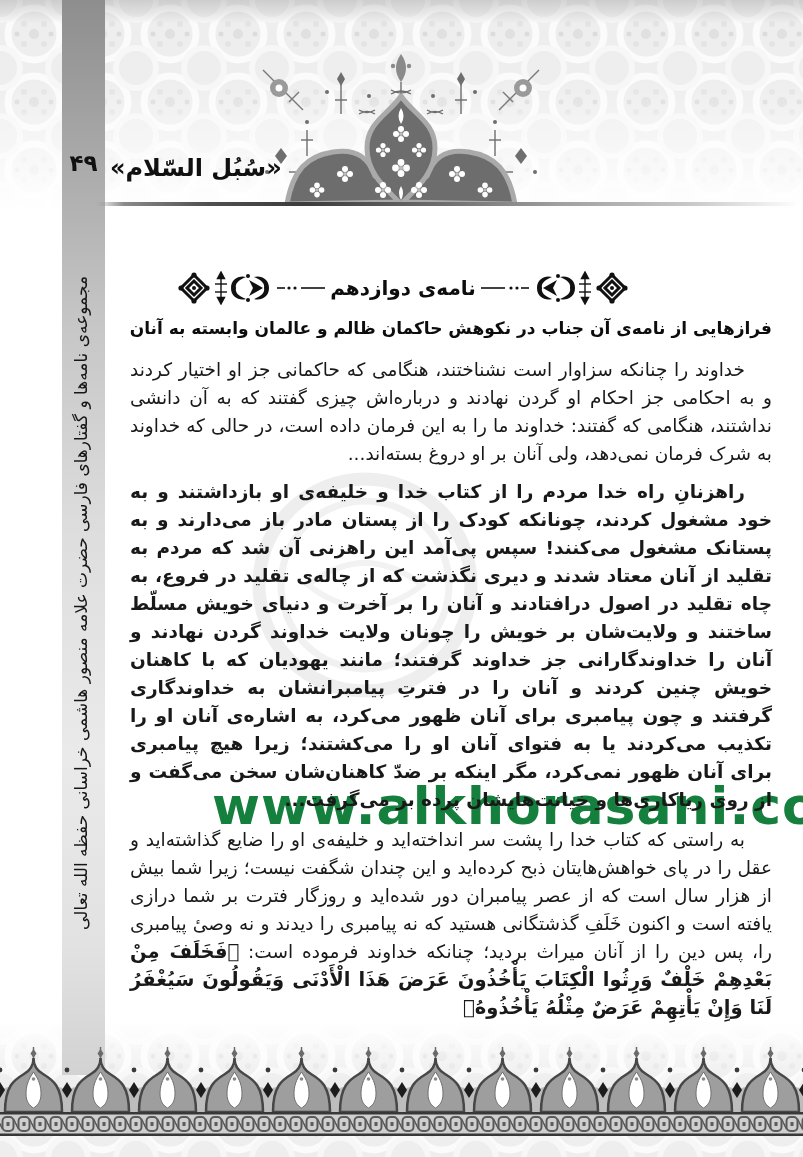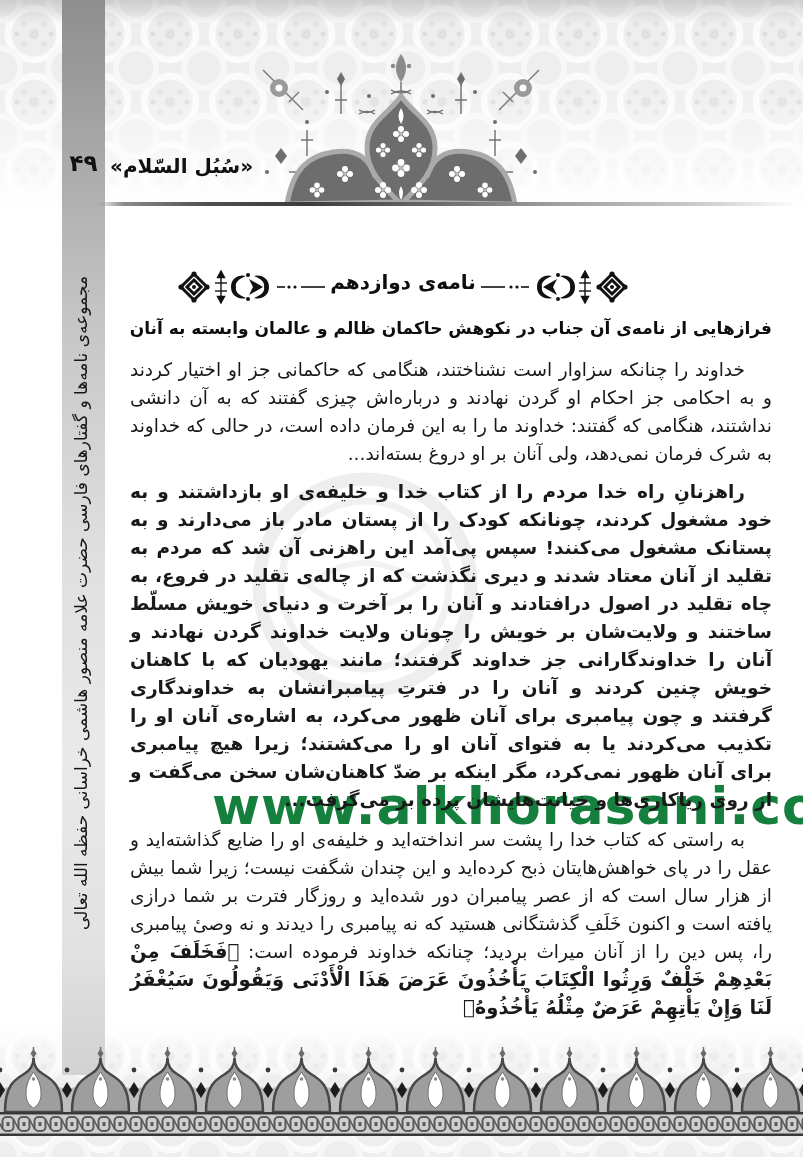--- a/index.html
+++ b/index.html
@@ -15,35 +15,35 @@
   .bg-top-fade{left:0;top:0;width:803px;height:235px;z-index:1;
     background:linear-gradient(180deg,rgba(120,120,120,.28) 0%,rgba(255,255,255,0) 10%,rgba(255,255,255,0) 34%,#ffffff 90%);}
   .bg-bottom{left:0;top:1022px;width:803px;height:135px;z-index:1;}
   .bg-bottom-fade{left:0;top:1022px;width:803px;height:60px;z-index:1;
     background:linear-gradient(180deg,#ffffff 0%,rgba(255,255,255,0) 100%);}
   
   .band{left:62px;top:0;width:43px;height:1075px;z-index:2;
     background:linear-gradient(180deg,#8e8e8e 0%,#a8a8a8 14%,#c6c6c6 30%,#dedede 50%,#eaeaea 70%,#e2e2e2 88%,#d2d2d2 100%);}
   .page-num{left:62px;top:150px;width:43px;z-index:3;text-align:center;
     font-weight:bold;font-size:23px;color:#111;}
-  .book-title{left:110px;top:154px;z-index:3;font-weight:bold;font-size:20px;color:#101010;white-space:nowrap;}
+  .book-title{left:110px;top:154px;z-index:3;font-weight:bold;font-size:24px;color:#101010;white-space:nowrap;}
   .spine{left:83px;top:596px;width:640px;height:24px;z-index:3;
     transform:translate(-50%,-50%) rotate(-90deg);
     text-align:center;font-size:17px;color:#161616;white-space:nowrap;direction:rtl;}
   
   .crown{left:241px;top:52px;width:320px;height:152px;z-index:2;}
   .rule{left:96px;top:202px;right:4px;height:4px;z-index:2;border-radius:2px;
     background:linear-gradient(90deg,rgba(138,138,138,0) 0%,#8a8a8a 4%,#4f4f4f 16%,#3c3c3c 30%,#6f6f6f 50%,#a0a0a0 66%,#c6c6c6 84%,rgba(201,201,201,0) 100%);}
   
   .wm-circle{left:248px;top:468px;width:235px;height:235px;z-index:1;}
   .wm-url{left:212px;top:776px;z-index:1;font-weight:bold;font-size:52px;letter-spacing:1px;
     color:#15803d;white-space:nowrap;direction:ltr;font-family:"DejaVu Sans",sans-serif;}
   
   .content{left:130px;right:31px;top:270px;z-index:4;direction:rtl;color:#191919;}
-  .heading-row{display:flex;justify-content:center;gap:1px;
+  .heading-row{display:flex;align-items:center;justify-content:center;gap:1px;
     transform:translateX(-48px);margin-bottom:12px;height:36px;}
   .heading-title{font-weight:bold;font-size:20px;color:#0d0d0d;white-space:nowrap;padding:0 2px;}
   .orn{width:150px;height:34px;flex:0 0 auto;}
   .orn.flip{transform:scaleX(-1);}
   .subtitle{text-align:center;font-weight:bold;font-size:17px;color:#0d0d0d;
     white-space:nowrap;margin:0 0 18px 0;}
   .body-par{margin:0 0 10px 0;font-size:18.5px;line-height:28px;text-align:justify;
     text-indent:27px;direction:rtl;}
   .body-par.p2{margin-bottom:12px;font-weight:bold;}
   .quran{font-weight:bold;font-size:19.5px;}

